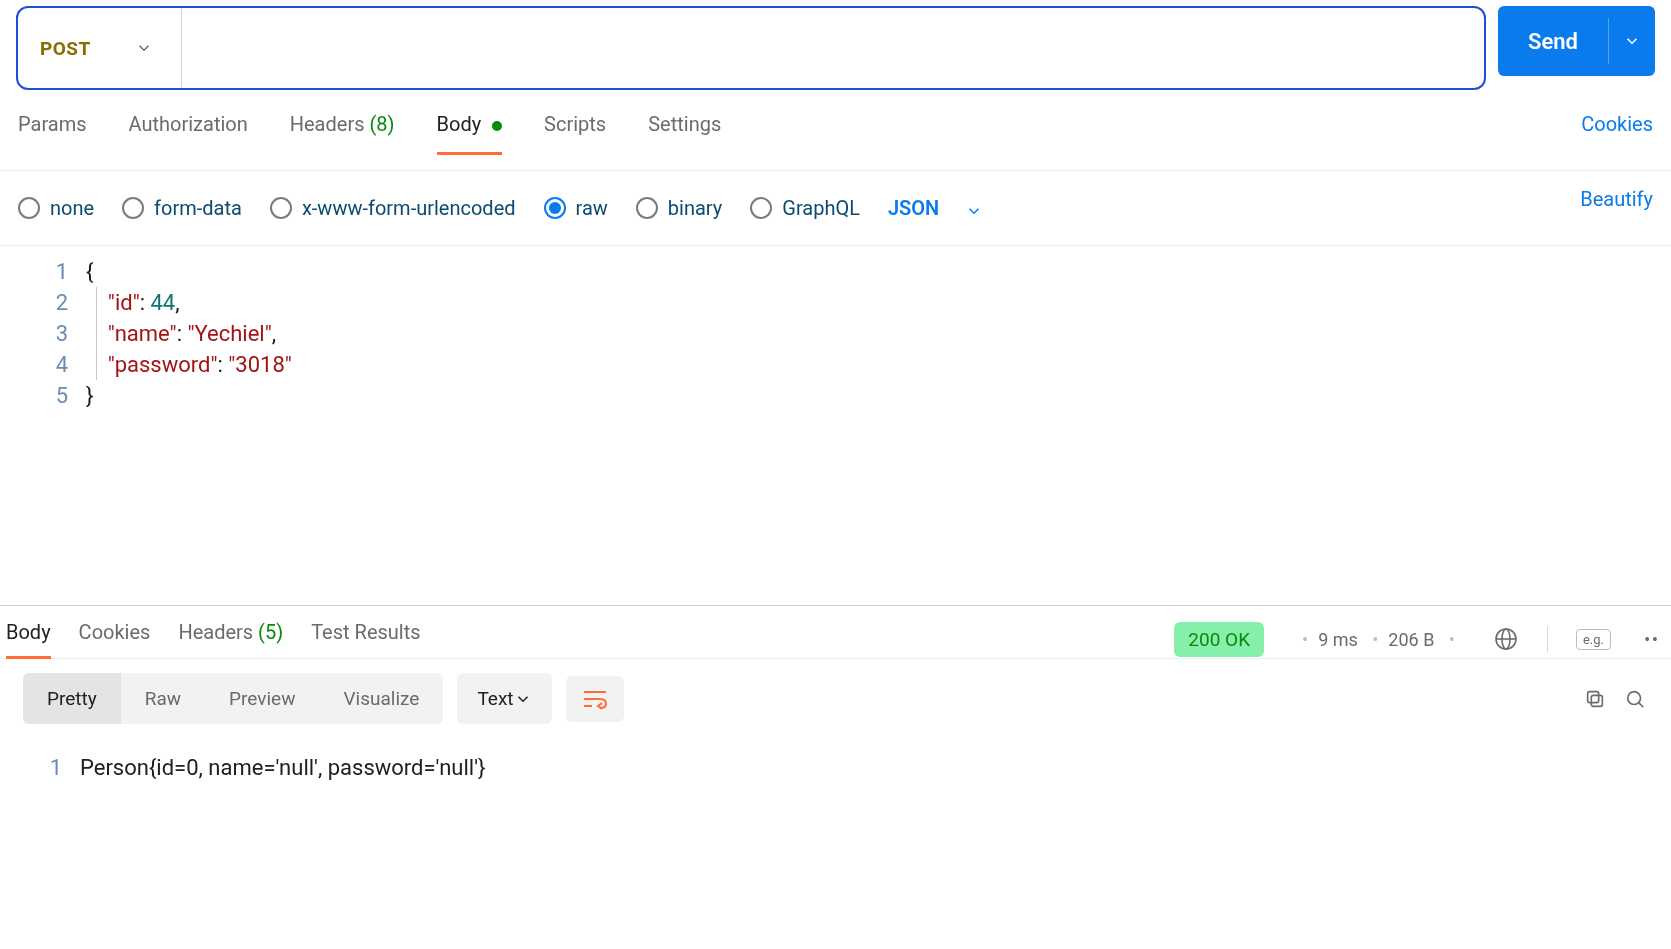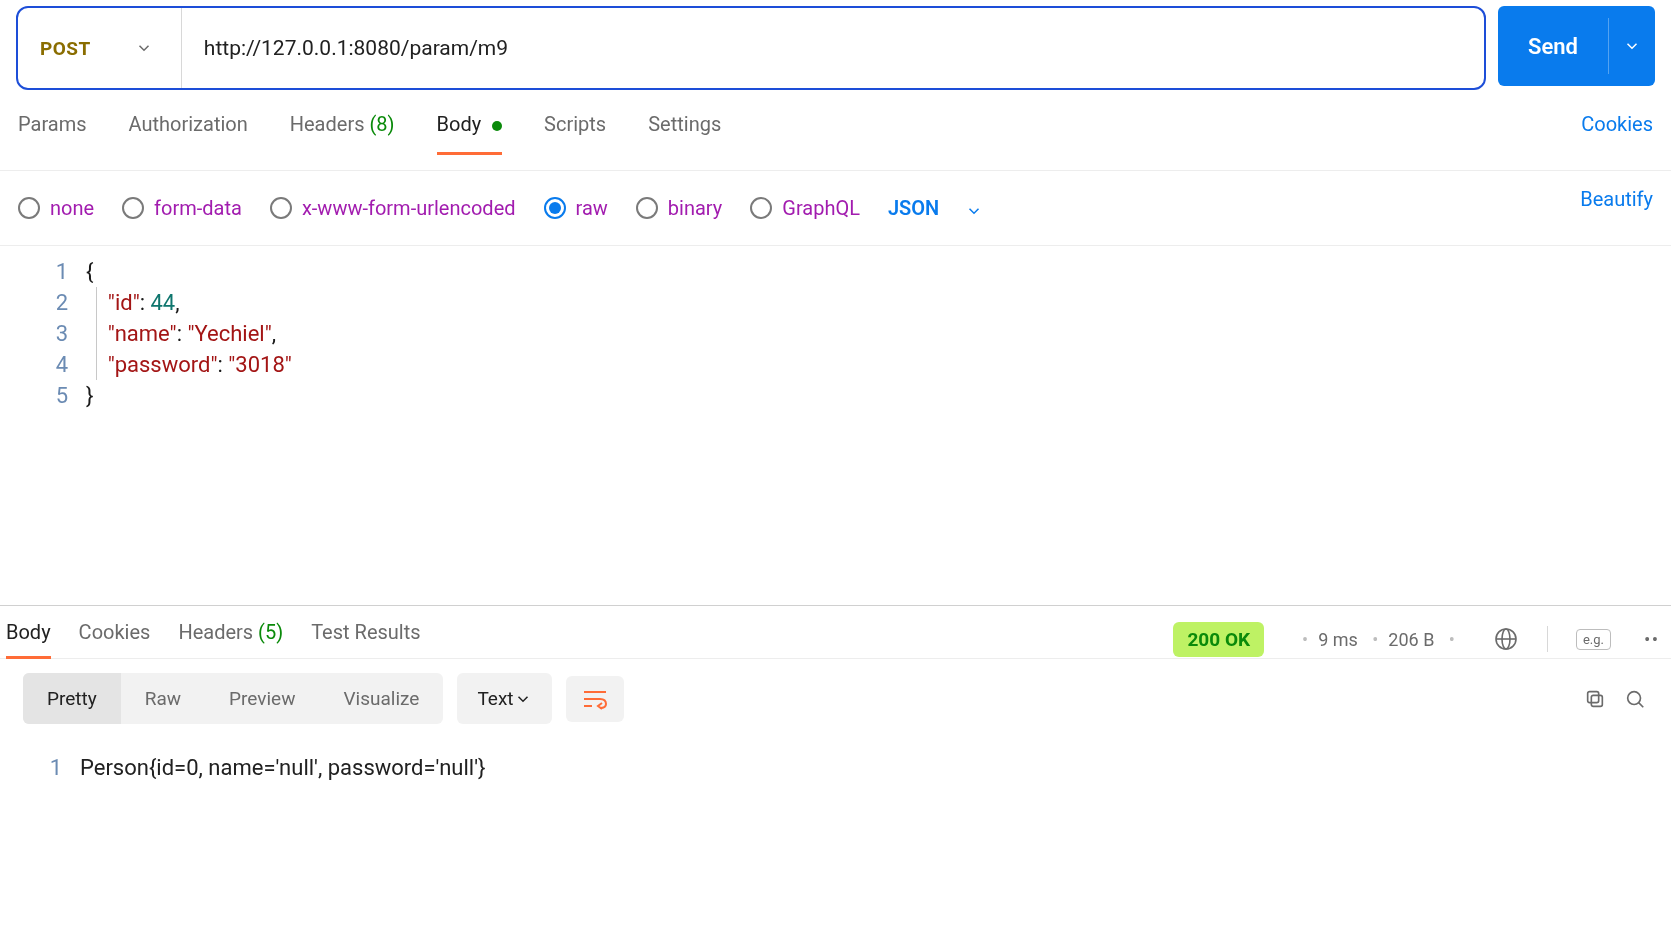--- a/index.html
+++ b/index.html
@@ -3,54 +3,54 @@
   <meta charset="utf-8">
   <style>
 *{box-sizing:border-box;margin:0;padding:0;font-family:-apple-system,BlinkMacSystemFont,"Segoe UI",Roboto,sans-serif}
 body{background:#fff;color:#212121;font-size:16px;overflow:hidden}
 .request-bar{display:flex;gap:12px;padding:6px 16px 6px 16px;align-items:stretch}
 .method-url{flex:1;display:flex;border:2px solid #1d4ed8;border-radius:12px;height:84px}
 .method-select{display:flex;align-items:center;gap:44px;padding:0 28px 0 22px;border-right:1px solid #d8d8d8;cursor:pointer}
 .method-label{color:#8a6d00;font-weight:700;font-size:19px;letter-spacing:.5px}
 .chev{width:18px;height:18px}
 .url-input{flex:1;border:none;outline:none;font-size:21px;padding:0 22px;color:#212121;background:transparent}
-.send-btn{display:flex;align-items:center;background:#097bed;color:#fff;border-radius:6px;height:80px;padding:0 0 0 30px;font-size:22px;font-weight:600;cursor:pointer}
+.send-btn{display:flex;align-items:center;background:#097bed;color:#fff;border-radius:6px;height:70px;padding:0 0 0 30px;font-size:22px;font-weight:600;cursor:pointer}
 .send-btn .divider{width:1px;background:rgba(255,255,255,.3);align-self:stretch;margin:12px 0 12px 30px}
 .send-chev{padding:0 14px;display:flex;align-items:center}
 .tabs{display:flex;align-items:center;gap:42px;padding:16px 18px 16px 18px;border-bottom:1px solid #ededed}
 .tab{color:#6b6b6b;font-size:20px;padding-bottom:18px;cursor:pointer;position:relative}
 .tab.active{color:#212121}
 .tab.active::after{content:"";position:absolute;left:0;right:0;bottom:-1px;height:3px;background:#ff6c37}
 .badge-count{color:#0a8a0a}
 .dot{display:inline-block;width:10px;height:10px;border-radius:50%;background:#0a8a0a;margin-left:6px;vertical-align:middle}
 .tabs .spacer{flex:1}
 .link{color:#097bed;font-size:20px;cursor:pointer;padding-bottom:18px}
 .body-types{display:flex;align-items:center;gap:28px;padding:16px 18px;border-bottom:1px solid #ededed}
-.radio{display:flex;align-items:center;gap:10px;color:#a21caf;font-size:20px;cursor:pointer}
+.radio{display:flex;align-items:center;gap:10px;color:#0c4a6e;font-size:20px;cursor:pointer}
 .radio-circle{width:22px;height:22px;border:2px solid #7a7a7a;border-radius:50%;display:flex;align-items:center;justify-content:center}
 .radio.selected .radio-circle{border-color:#097bed}
 .radio.selected .radio-circle::after{content:"";width:12px;height:12px;border-radius:50%;background:#097bed}
 .body-types .spacer{flex:1}
 .lang-select{display:flex;align-items:flex-end;gap:26px;color:#097bed;font-size:20px;font-weight:600;cursor:pointer}
 .editor{display:flex;font-family:Consolas,Menlo,monospace;font-size:22px;line-height:31px;height:360px;border-bottom:1px solid #d0d0d0}
 .gutter{width:86px;text-align:right;padding:10px 18px 10px 0;color:#6b8bb3}
 .gutter div{height:31px}
 .code{flex:1;padding:10px 0;position:relative}
 .code-line{height:31px;white-space:pre;position:relative}
 .guide{position:absolute;left:10px;top:41px;bottom:auto;width:1px;background:#c8c8c8;height:93px}
 .k{color:#a31515}
 .n{color:#0f766e}
 .s{color:#a31515}
 .p{color:#1a1a1a}
 .response-tabs{display:flex;align-items:center;gap:28px;padding:14px 6px 0 6px;border-bottom:1px solid #ededed}
 .rtab{color:#6b6b6b;font-size:20px;padding-bottom:14px;cursor:pointer;position:relative}
 .rtab.active{color:#212121}
 .rtab.active::after{content:"";position:absolute;left:0;right:0;bottom:-1px;height:3px;background:#ff6c37}
 .response-tabs .spacer{flex:1}
-.status-pill{background:#bef264;color:#0a8a0a;padding:6px 14px;border-radius:6px;font-size:19px;font-weight:700}
+.status-pill{background:#86efac;color:#0a8a0a;padding:6px 14px;border-radius:6px;font-size:19px;font-weight:400}
 .meta{color:#6b6b6b;font-size:18px}
 .meta .dot-sep{margin:0 10px;color:#bdbdbd}
 .icon-btn{width:26px;height:26px;display:flex;align-items:center;justify-content:center;color:#6b6b6b;cursor:pointer}
 .vsep{width:1px;height:26px;background:#d8d8d8}
 .eg-badge{border:1px solid #bdbdbd;border-radius:4px;padding:2px 6px;font-size:13px;color:#6b6b6b;cursor:pointer}
 .response-toolbar{display:flex;align-items:center;gap:14px;padding:14px 23px}
 .btn-group{display:flex;background:#f2f2f2;border-radius:6px;overflow:hidden}
 .btn-group .b{padding:14px 24px;font-size:19px;color:#6b6b6b;cursor:pointer}
 .btn-group .b.active{background:#e4e4e4;color:#212121}
 .format-select{display:flex;align-items:center;background:#f2f2f2;border-radius:6px;padding:14px 20px;font-size:19px;cursor:pointer}
@@ -62,21 +62,20 @@
 <body>
 
 <div class="request-bar">
   <div class="method-url">
     <div class="method-select">
       <span class="method-label">POST</span>
       <svg class="chev" viewBox="0 0 24 24" fill="none" stroke="#6b6b6b" stroke-width="2">
           <polyline points="6 9 12 15 18 9"></polyline>
         </svg>
     </div>
-    <input class="url-input" value="http://127.0.0.1:8080/param/m9" style="">
   </div>
   <div class="send-btn">
     <span>Send</span>
     <div class="divider"></div>
     <div class="send-chev">
       <svg class="chev" viewBox="0 0 24 24" fill="none" stroke="#fff" stroke-width="2">
           <polyline points="6 9 12 15 18 9"></polyline>
         </svg>
     </div>
   </div>

